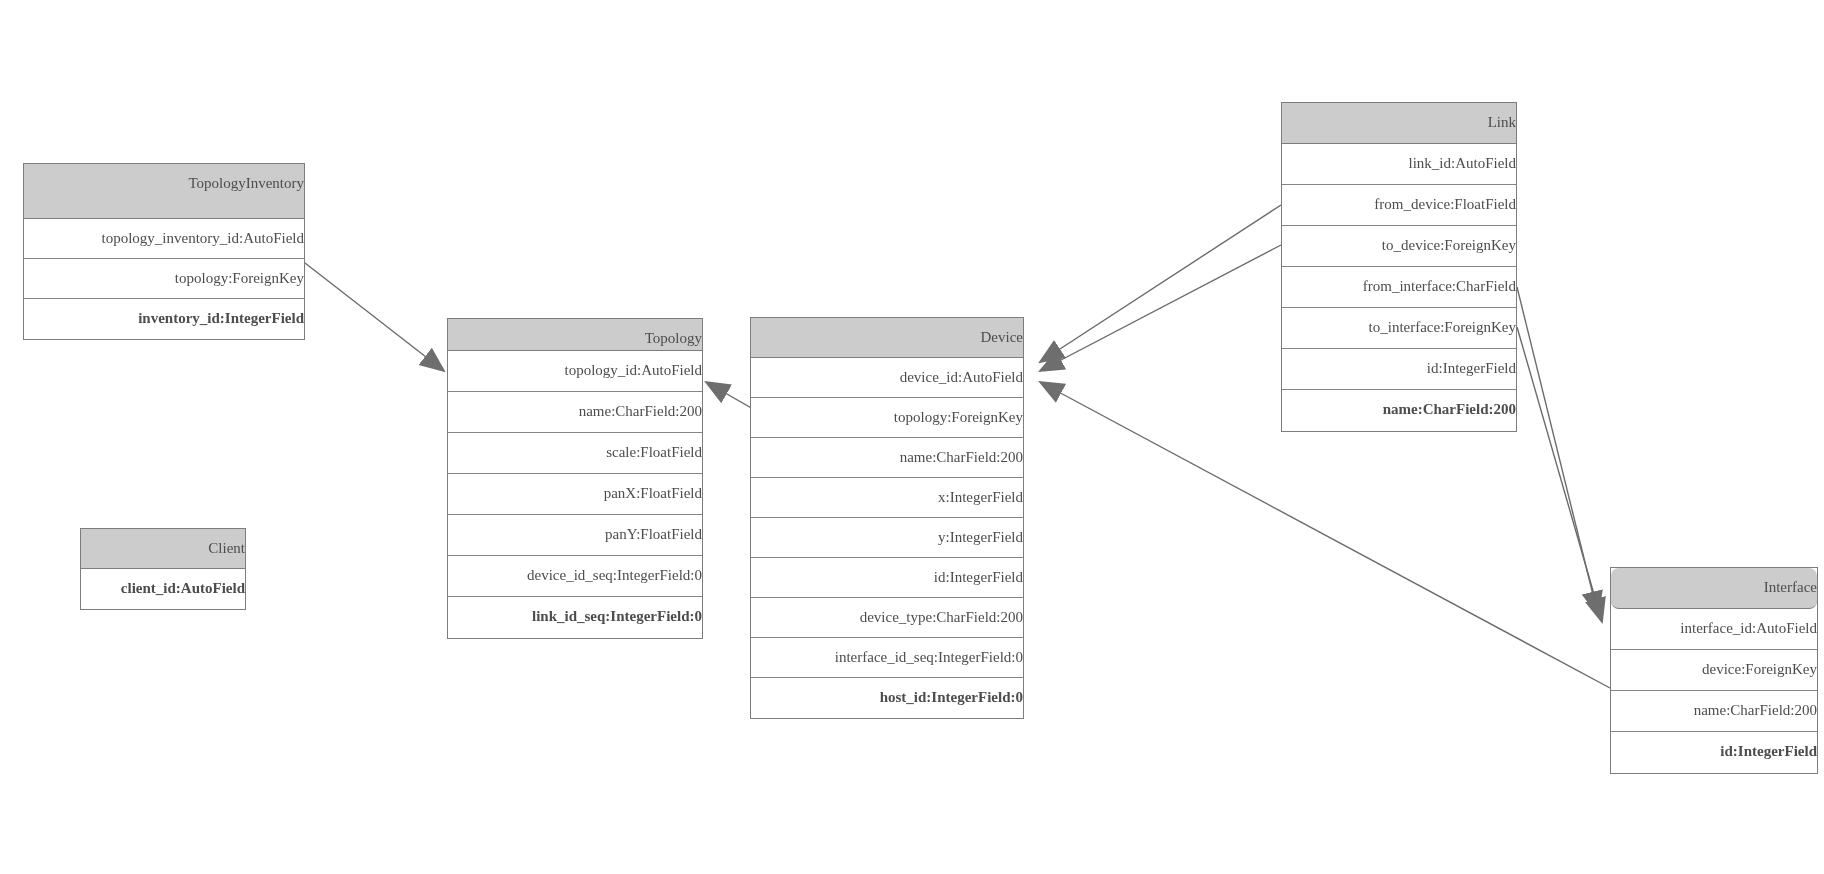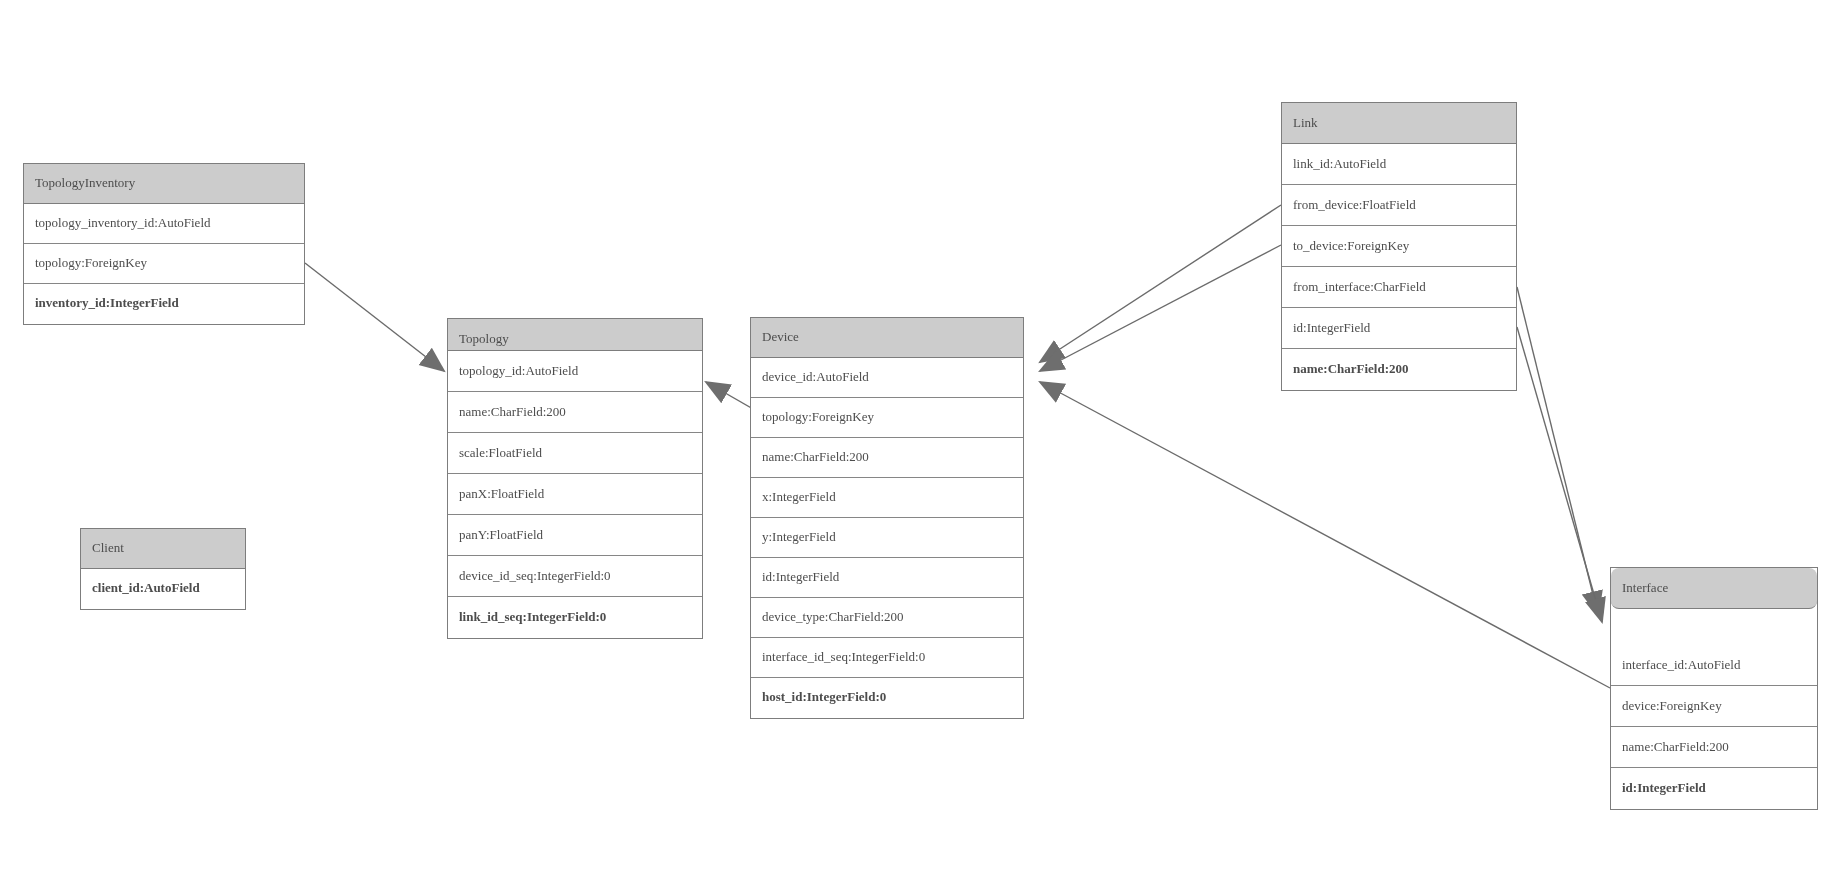--- a/index.html
+++ b/index.html
@@ -19,22 +19,23 @@
     top: 0;
     z-index: 1;
   }
   .entity {
     position: absolute;
     z-index: 2;
     background: #ffffff;
     border: 1.5px solid #7d7d7d;
     box-sizing: border-box;
     color: #4d4d4d;
-    font-size: 13px;
+    font-size: 15px;
     white-space: nowrap;
+    text-align: right;
   }
   .entity-header {
     background: #cccccc;
     border-bottom: 1px solid #7d7d7d;
     box-sizing: border-box;
     padding-left: 11px;
     overflow: hidden;
   }
   .entity-row {
     border-bottom: 1px solid #868686;
@@ -65,21 +66,21 @@
     </defs>
   <line x1="305" y1="263" x2="444" y2="371" class="connector-line" marker-end="url(#arrowhead)"></line>
       <line x1="767" y1="417" x2="706" y2="382" class="connector-line" marker-end="url(#arrowhead)"></line>
       <line x1="1281" y1="205" x2="1040" y2="362" class="connector-line" marker-end="url(#arrowhead)"></line>
       <line x1="1281" y1="245" x2="1040" y2="371" class="connector-line" marker-end="url(#arrowhead)"></line>
       <line x1="1610" y1="688" x2="1040" y2="382" class="connector-line" marker-end="url(#arrowhead)"></line>
       <line x1="1517" y1="287" x2="1598" y2="615" class="connector-line" marker-end="url(#arrowhead)"></line>
       <line x1="1517" y1="327" x2="1602" y2="622" class="connector-line" marker-end="url(#arrowhead)"></line>
     </svg>
 <div class="entity" style="left: 23px; top: 163px; width: 282px;">
-    <div class="entity-header" style="height: 40px; line-height: 38px; background: rgb(204, 204, 204);">TopologyInventory</div>
+    <div class="entity-header" style="height: 55px; line-height: 38px; background: rgb(204, 204, 204);">TopologyInventory</div>
   <div class="entity-row" style="height: 40px; line-height: 38px;">topology_inventory_id:AutoField</div>
       <div class="entity-row" style="height: 40px; line-height: 38px;">topology:ForeignKey</div>
       <div class="entity-row" style="height: 40px; line-height: 38px;">inventory_id:IntegerField</div>
     </div>
     <div class="entity" style="left: 447px; top: 318px; width: 256px;">
     <div class="entity-header" style="height: 32px; line-height: 39px; background: rgb(204, 204, 204);">Topology</div>
   <div class="entity-row" style="height: 41px; line-height: 39px;">topology_id:AutoField</div>
       <div class="entity-row" style="height: 41px; line-height: 39px;">name:CharField:200</div>
       <div class="entity-row" style="height: 41px; line-height: 39px;">scale:FloatField</div>
       <div class="entity-row" style="height: 41px; line-height: 39px;">panX:FloatField</div>
@@ -102,23 +103,24 @@
       <div class="entity-row" style="height: 40px; line-height: 38px;">device_type:CharField:200</div>
       <div class="entity-row" style="height: 40px; line-height: 38px;">interface_id_seq:IntegerField:0</div>
       <div class="entity-row" style="height: 40px; line-height: 38px;">host_id:IntegerField:0</div>
     </div>
     <div class="entity" style="left: 1281px; top: 102px; width: 236px;">
     <div class="entity-header" style="height: 41px; line-height: 39px; background: rgb(204, 204, 204);">Link</div>
   <div class="entity-row" style="height: 41px; line-height: 39px;">link_id:AutoField</div>
       <div class="entity-row" style="height: 41px; line-height: 39px;">from_device:FloatField</div>
       <div class="entity-row" style="height: 41px; line-height: 39px;">to_device:ForeignKey</div>
       <div class="entity-row" style="height: 41px; line-height: 39px;">from_interface:CharField</div>
+      <div class="entity-row" style="height: 41px; line-height: 39px;">to_interface:ForeignKey</div>
       <div class="entity-row" style="height: 41px; line-height: 39px;">id:IntegerField</div>
       <div class="entity-row" style="height: 41px; line-height: 39px;">name:CharField:200</div>
     </div>
     <div class="entity" style="left: 1610px; top: 567px; width: 208px;">
     <div class="entity-header" style="height: 41px; line-height: 39px; background: rgb(204, 204, 204); border-radius: 8px;">Interface</div>
-  <div class="entity-row" style="height: 41px; line-height: 39px; margin-top: 36px;">interface_id:AutoField</div>
+  <div class="entity-row" style="height: 41px; line-height: 39px;">interface_id:AutoField</div>
       <div class="entity-row" style="height: 41px; line-height: 39px;">device:ForeignKey</div>
       <div class="entity-row" style="height: 41px; line-height: 39px;">name:CharField:200</div>
       <div class="entity-row" style="height: 41px; line-height: 39px;">id:IntegerField</div>
     </div>
   </div>
 
 </body></html>

